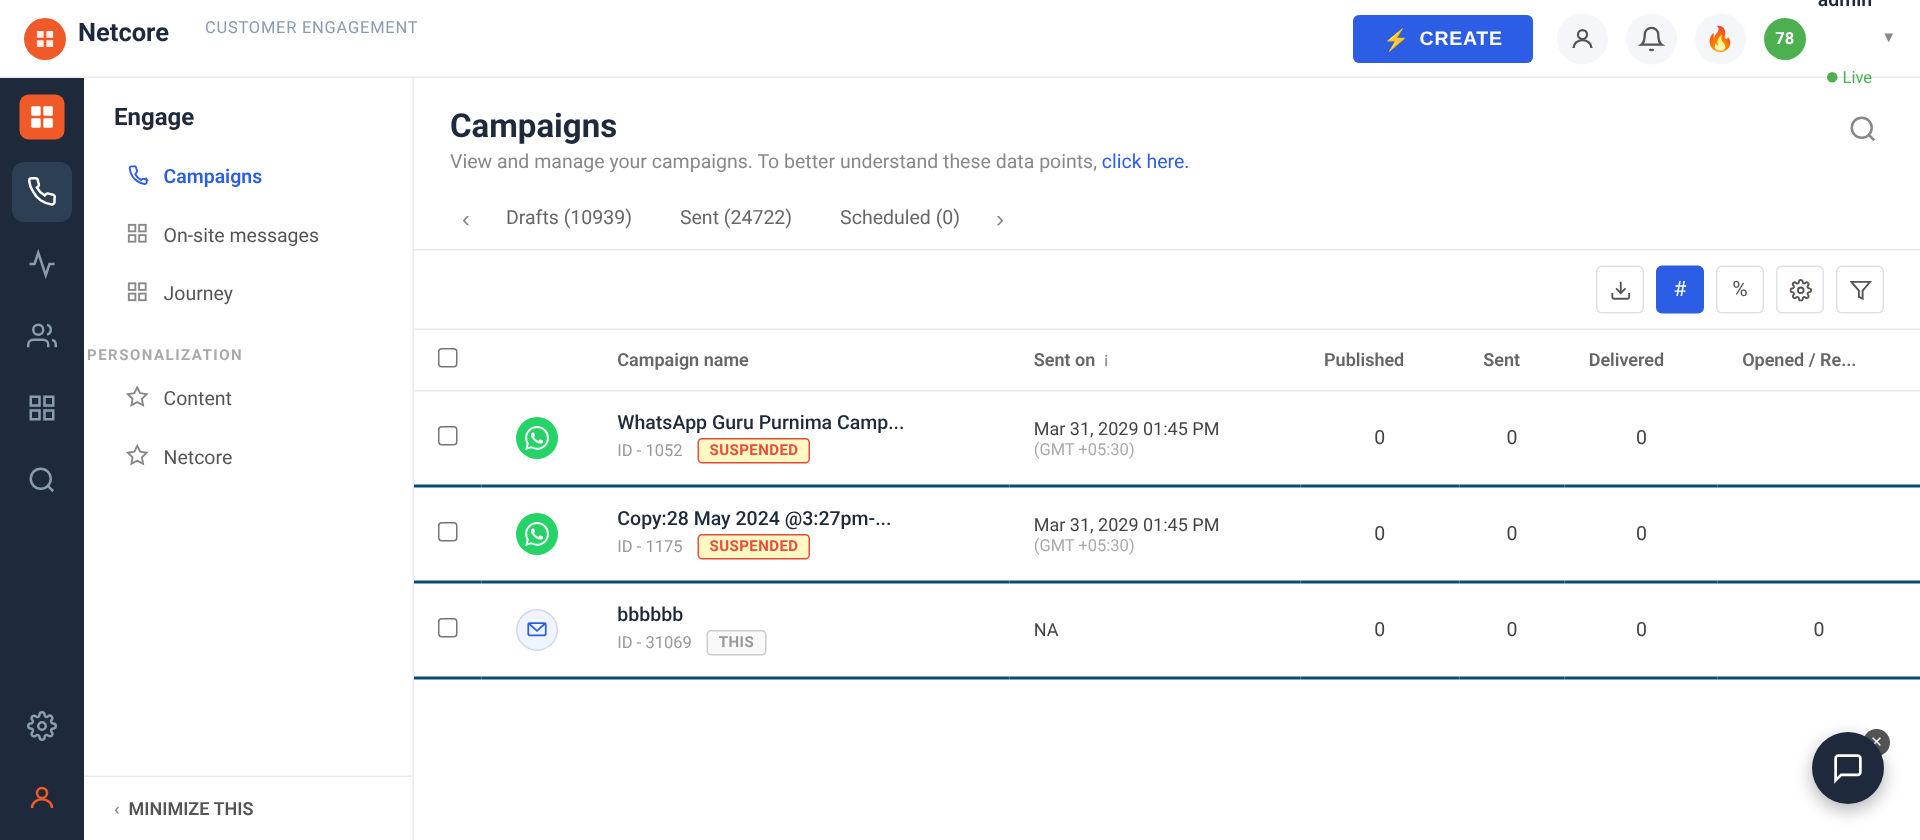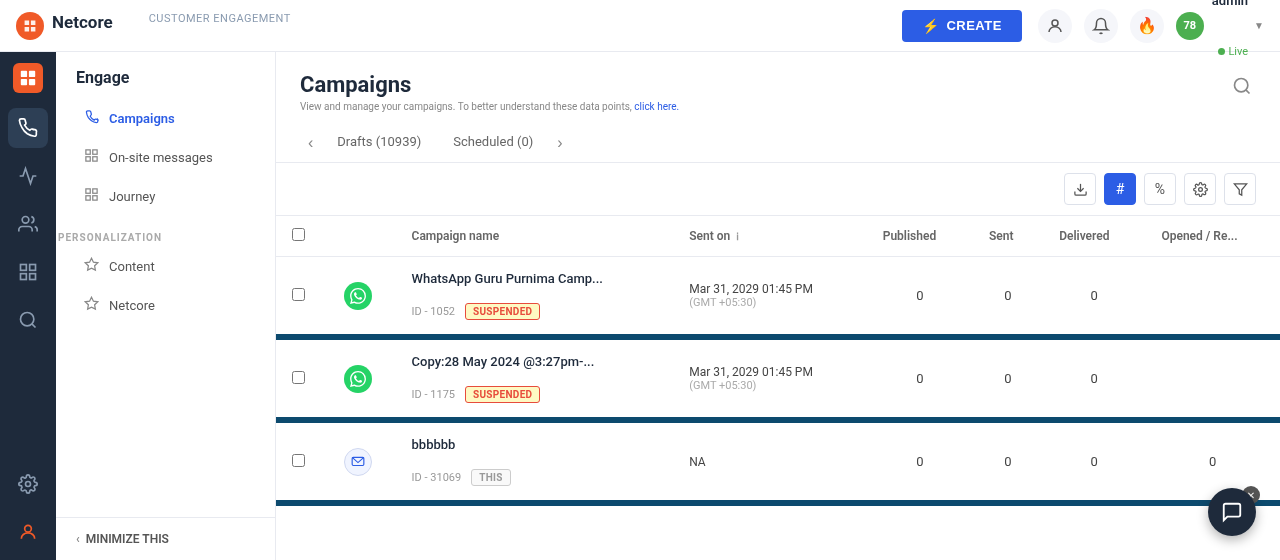--- a/index.html
+++ b/index.html
@@ -50,21 +50,21 @@
       background: #f05a28;
       border-radius: 50%;
       display: flex;
       align-items: center;
       justify-content: center;
       color: white;
       font-size: 14px;
       font-weight: 900;
     }
     .logo-text { color: #1e2a3b; font-size: 17px; font-weight: 700; }
-    .header-subtitle { color: #8a9bb0; font-size: 11px; margin-left: 28px; letter-spacing: 0.5px; }
+    .header-subtitle { color: #8a9bb0; font-size: 11px; margin-left: 16px; letter-spacing: 0.5px; }
     .header-spacer { flex: 1; }
     .create-btn {
       background: #2c5de5;
       color: white;
       border: none;
       padding: 8px 20px;
       border-radius: 4px;
       font-size: 13px;
       font-weight: 700;
       letter-spacing: 0.5px;
@@ -180,21 +180,21 @@
       background: #fff;
       overflow: hidden;
       display: flex;
       flex-direction: column;
     }
     .content-header {
       padding: 20px 24px 0;
       border-bottom: 1px solid #e8eaf0;
     }
     .page-title { font-size: 22px; font-weight: 700; color: #1e2a3b; }
-    .page-subtitle { font-size: 10px; color: #888; margin-top: 4px; margin-bottom: 12px; }
+    .page-subtitle { font-size: 13px; color: #888; margin-top: 4px; margin-bottom: 12px; }
     .page-subtitle a { color: #2c5de5; text-decoration: none; }
 
     
     .tabs {
       display: flex;
       align-items: center;
       gap: 0;
     }
     .tab-nav-btn {
       background: none;
@@ -257,28 +257,28 @@
     }
     thead th {
       padding: 12px 16px;
       text-align: left;
       font-size: 12px;
       font-weight: 600;
       color: #666;
       white-space: nowrap;
     }
     tbody tr {
-      border-bottom: 6px solid #0c4a6e;
+      border-bottom: 2px solid #0c4a6e;
     }
     tbody td {
       padding: 14px 16px;
       vertical-align: middle;
     }
     .campaign-name { font-size: 13px; font-weight: 500; color: #1e2a3b; }
-    .campaign-id { font-size: 11px; color: #999; margin-top: 17px; display: flex; align-items: center; gap: 6px; }
+    .campaign-id { font-size: 11px; color: #999; margin-top: 2px; display: flex; align-items: center; gap: 6px; }
     .badge {
       display: inline-block;
       font-size: 10px;
       font-weight: 700;
       padding: 2px 7px;
       border-radius: 3px;
       letter-spacing: 0.3px;
     }
     .badge-suspended { color: #e74c3c; border: 1px solid #e74c3c; background: #fef9c3; }
     .badge-draft { color: #999; border: 1px solid #ccc; background: #f9f9f9; }
@@ -532,20 +532,21 @@
         <button class="search-btn">
           <svg width="20" height="20" viewBox="0 0 24 24" fill="none" stroke="#888" stroke-width="2">
               <circle cx="11" cy="11" r="8"></circle>
               <line x1="21" y1="21" x2="16.65" y2="16.65"></line>
             </svg>
         </button>
       </div>
       <div class="tabs">
         <button class="tab-nav-btn">‹</button>
         <div class="tab">Drafts (10939)</div>
+        <div class="tab">Sent (24722)</div>
         <div class="tab">Scheduled (0)</div>
         <button class="tab-nav-btn">›</button>
       </div>
     </div>
 
     <div class="toolbar">
       <div class="tool-btn" title="Download">
         <svg width="15" height="15" viewBox="0 0 24 24" fill="none" stroke="currentColor" stroke-width="2">
             <path d="M21 15v4a2 2 0 01-2 2H5a2 2 0 01-2-2v-4"></path>
             <polyline points="7 10 12 15 17 10"></polyline>

